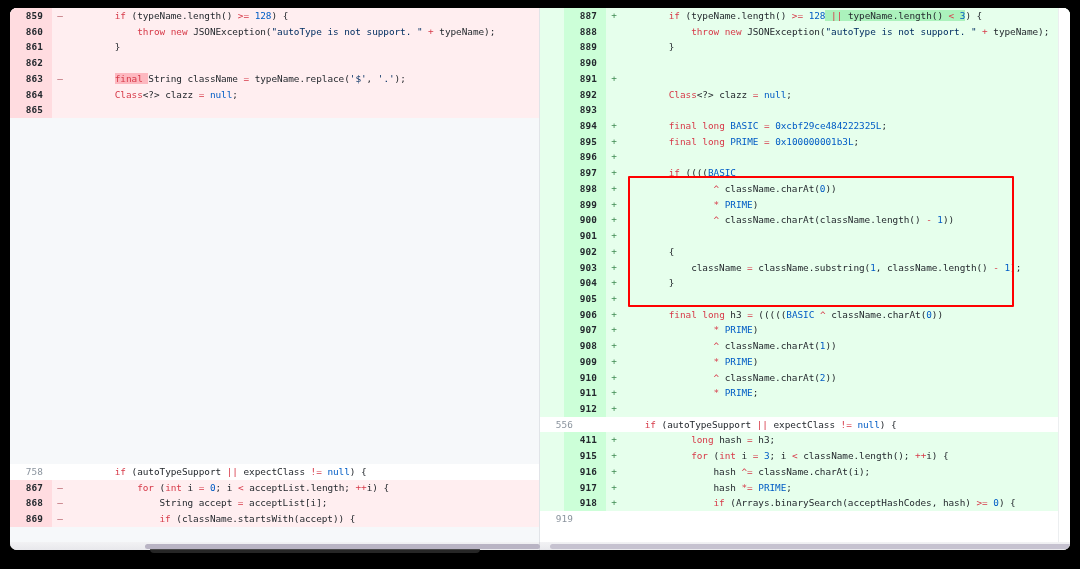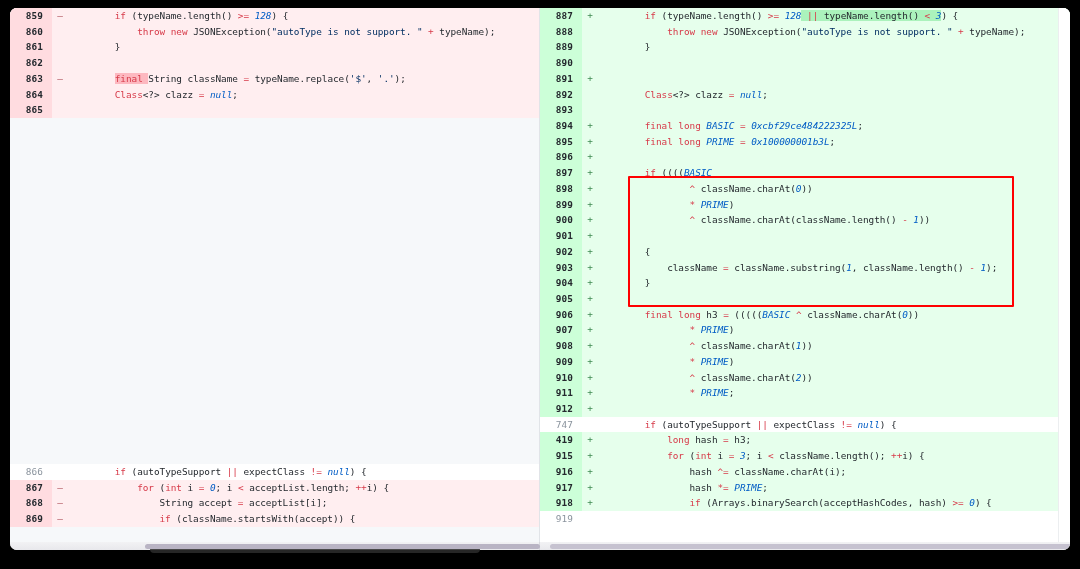--- a/index.html
+++ b/index.html
@@ -37,31 +37,31 @@
   }
 
   
   .row.ctx{background:#ffffff;}
   .row.ctx .ln{background:#ffffff;}
 
   .row.del{background:#ffeef0;}
   .row.del .ln{background:#ffdce0;color:#24292e;font-weight:600;}
   .row.del .mk{color:#b0555f;}
 
-  .row.add{background:#e6ffec;}
+  .row.add{background:#e6ffec;padding-left:24px;}
   .row.add .ln{background:#ccffd8;color:#24292e;font-weight:600;}
   .row.add .mk{color:#3f8b52;}
 
   
   .filler{background:#f6f8fa;}
 
   
   .k{color:#d73a49;margin-top:24px;}            
   .s{color:#032f62;}            
-  .n{color:#005cc5;font-style:italic;}            
+  .n{color:#005cc5;}            
   .t{color:#24292e;}            
   .op{color:#d73a49;}           
 
   .hl-del{background:#fdb8c0;}
   .hl-add{background:#abf2bc;}
 
   
   .redbox{
     position:absolute;left:88px;top:168px;width:382px;height:127px;
     border:2.5px solid #ff0000;border-radius:1px;pointer-events:none;z-index:5;
@@ -103,21 +103,21 @@
 
       <div class="pane left" id="pane-left">
           <div class="row del"><div class="ln">859</div><div class="mk">–</div><div class="code"><span class="t">        </span><span class="k">if</span><span class="t"> (typeName.length() </span><span class="op">&gt;=</span><span class="t"> </span><span class="n">128</span><span class="t">) {</span></div></div>
           <div class="row del"><div class="ln">860</div><div class="mk"></div><div class="code"><span class="t">            </span><span class="k">throw</span><span class="t"> </span><span class="k">new</span><span class="t"> JSONException(</span><span class="s">"autoType is not support. "</span><span class="t"> </span><span class="op">+</span><span class="t"> typeName);</span></div></div>
           <div class="row del"><div class="ln">861</div><div class="mk"></div><div class="code"><span class="t">        }</span></div></div>
           <div class="row del"><div class="ln">862</div><div class="mk"></div><div class="code"><span class="t"></span></div></div>
           <div class="row del"><div class="ln">863</div><div class="mk">–</div><div class="code"><span class="t">        </span><span class="k hl-del">final</span><span class="t hl-del"> </span><span class="t">String className </span><span class="op">=</span><span class="t"> typeName.replace(</span><span class="s">'$'</span><span class="t">, </span><span class="s">'.'</span><span class="t">);</span></div></div>
           <div class="row del"><div class="ln">864</div><div class="mk"></div><div class="code"><span class="t">        </span><span class="k">Class</span><span class="t">&lt;?&gt; clazz </span><span class="op">=</span><span class="t"> </span><span class="n">null</span><span class="t">;</span></div></div>
           <div class="row del"><div class="ln">865</div><div class="mk"></div><div class="code"><span class="t"></span></div></div>
           <div class="filler" style="height: 345.84px;"></div>
-          <div class="row ctx"><div class="ln">866</div><div class="mk"></div><div class="code"><span class="t">        </span><span class="k">if</span><span class="t"> (autoTypeSupport </span><span class="op">||</span><span class="t"> expectClass </span><span class="op">!=</span><span class="t"> </span><span class="n">null</span><span class="t">) {</span></div></div>
+          <div class="row ctx"><div class="ln">758</div><div class="mk"></div><div class="code"><span class="t">        </span><span class="k">if</span><span class="t"> (autoTypeSupport </span><span class="op">||</span><span class="t"> expectClass </span><span class="op">!=</span><span class="t"> </span><span class="n">null</span><span class="t">) {</span></div></div>
           <div class="row del"><div class="ln">867</div><div class="mk">–</div><div class="code"><span class="t">            </span><span class="k">for</span><span class="t"> (</span><span class="k">int</span><span class="t"> i </span><span class="op">=</span><span class="t"> </span><span class="n">0</span><span class="t">; i </span><span class="op">&lt;</span><span class="t"> acceptList.length; </span><span class="op">++</span><span class="t">i) {</span></div></div>
           <div class="row del"><div class="ln">868</div><div class="mk">–</div><div class="code"><span class="t">                String accept </span><span class="op">=</span><span class="t"> acceptList[i];</span></div></div>
           <div class="row del"><div class="ln">869</div><div class="mk">–</div><div class="code"><span class="t">                </span><span class="k">if</span><span class="t"> (className.startsWith(accept)) {</span></div></div>
           <div class="filler" style="height: 47.16px;"></div>
         </div>
 
       <div class="pane right" id="pane-right">
         <div class="vscroll"></div>
         <div class="redbox" id="redbox"></div>
       <div class="row add"><div class="ln">887</div><div class="mk">+</div><div class="code"><span class="t">        </span><span class="k">if</span><span class="t"> (typeName.length() </span><span class="op">&gt;=</span><span class="t"> </span><span class="n">128</span><span class="t hl-add"> </span><span class="op hl-add">||</span><span class="t hl-add"> typeName.length() </span><span class="op hl-add">&lt;</span><span class="t hl-add"> </span><span class="n hl-add">3</span><span class="t">) {</span></div></div>
@@ -139,22 +139,22 @@
           <div class="row add"><div class="ln">903</div><div class="mk">+</div><div class="code"><span class="t">            className </span><span class="op">=</span><span class="t"> className.substring(</span><span class="n">1</span><span class="t">, className.length() </span><span class="op">-</span><span class="t"> </span><span class="n">1</span><span class="t">);</span></div></div>
           <div class="row add"><div class="ln">904</div><div class="mk">+</div><div class="code"><span class="t">        }</span></div></div>
           <div class="row add"><div class="ln">905</div><div class="mk">+</div><div class="code"><span class="t"></span></div></div>
           <div class="row add"><div class="ln">906</div><div class="mk">+</div><div class="code"><span class="t">        </span><span class="k">final</span><span class="t"> </span><span class="k">long</span><span class="t"> h3 </span><span class="op">=</span><span class="t"> (((((</span><span class="n">BASIC</span><span class="t"> </span><span class="op">^</span><span class="t"> className.charAt(</span><span class="n">0</span><span class="t">))</span></div></div>
           <div class="row add"><div class="ln">907</div><div class="mk">+</div><div class="code"><span class="t">                </span><span class="op">*</span><span class="t"> </span><span class="n">PRIME</span><span class="t">)</span></div></div>
           <div class="row add"><div class="ln">908</div><div class="mk">+</div><div class="code"><span class="t">                </span><span class="op">^</span><span class="t"> className.charAt(</span><span class="n">1</span><span class="t">))</span></div></div>
           <div class="row add"><div class="ln">909</div><div class="mk">+</div><div class="code"><span class="t">                </span><span class="op">*</span><span class="t"> </span><span class="n">PRIME</span><span class="t">)</span></div></div>
           <div class="row add"><div class="ln">910</div><div class="mk">+</div><div class="code"><span class="t">                </span><span class="op">^</span><span class="t"> className.charAt(</span><span class="n">2</span><span class="t">))</span></div></div>
           <div class="row add"><div class="ln">911</div><div class="mk">+</div><div class="code"><span class="t">                </span><span class="op">*</span><span class="t"> </span><span class="n">PRIME</span><span class="t">;</span></div></div>
           <div class="row add"><div class="ln">912</div><div class="mk">+</div><div class="code"><span class="t"></span></div></div>
-          <div class="row ctx"><div class="ln">747</div><div class="mk"></div><div class="code"><span class="t">        </span><span class="k">if</span><span class="t"> (autoTypeSupport </span><span class="op">||</span><span class="t"> expectClass </span><span class="op">!=</span><span class="t"> </span><span class="n">null</span><span class="t">) {</span></div></div>
-          <div class="row add"><div class="ln">419</div><div class="mk">+</div><div class="code"><span class="t">            </span><span class="k">long</span><span class="t"> hash </span><span class="op">=</span><span class="t"> h3;</span></div></div>
+          <div class="row ctx"><div class="ln">556</div><div class="mk"></div><div class="code"><span class="t">        </span><span class="k">if</span><span class="t"> (autoTypeSupport </span><span class="op">||</span><span class="t"> expectClass </span><span class="op">!=</span><span class="t"> </span><span class="n">null</span><span class="t">) {</span></div></div>
+          <div class="row add"><div class="ln">411</div><div class="mk">+</div><div class="code"><span class="t">            </span><span class="k">long</span><span class="t"> hash </span><span class="op">=</span><span class="t"> h3;</span></div></div>
           <div class="row add"><div class="ln">915</div><div class="mk">+</div><div class="code"><span class="t">            </span><span class="k">for</span><span class="t"> (</span><span class="k">int</span><span class="t"> i </span><span class="op">=</span><span class="t"> </span><span class="n">3</span><span class="t">; i </span><span class="op">&lt;</span><span class="t"> className.length(); </span><span class="op">++</span><span class="t">i) {</span></div></div>
           <div class="row add"><div class="ln">916</div><div class="mk">+</div><div class="code"><span class="t">                hash </span><span class="op">^=</span><span class="t"> className.charAt(i);</span></div></div>
           <div class="row add"><div class="ln">917</div><div class="mk">+</div><div class="code"><span class="t">                hash </span><span class="op">*=</span><span class="t"> </span><span class="n">PRIME</span><span class="t">;</span></div></div>
           <div class="row add"><div class="ln">918</div><div class="mk">+</div><div class="code"><span class="t">                </span><span class="k">if</span><span class="t"> (Arrays.binarySearch(acceptHashCodes, hash) </span><span class="op">&gt;=</span><span class="t"> </span><span class="n">0</span><span class="t">) {</span></div></div>
           <div class="row ctx"><div class="ln">919</div><div class="mk"></div></div>
         </div>
 
     </div>
 
     <div class="hscroll-track">

